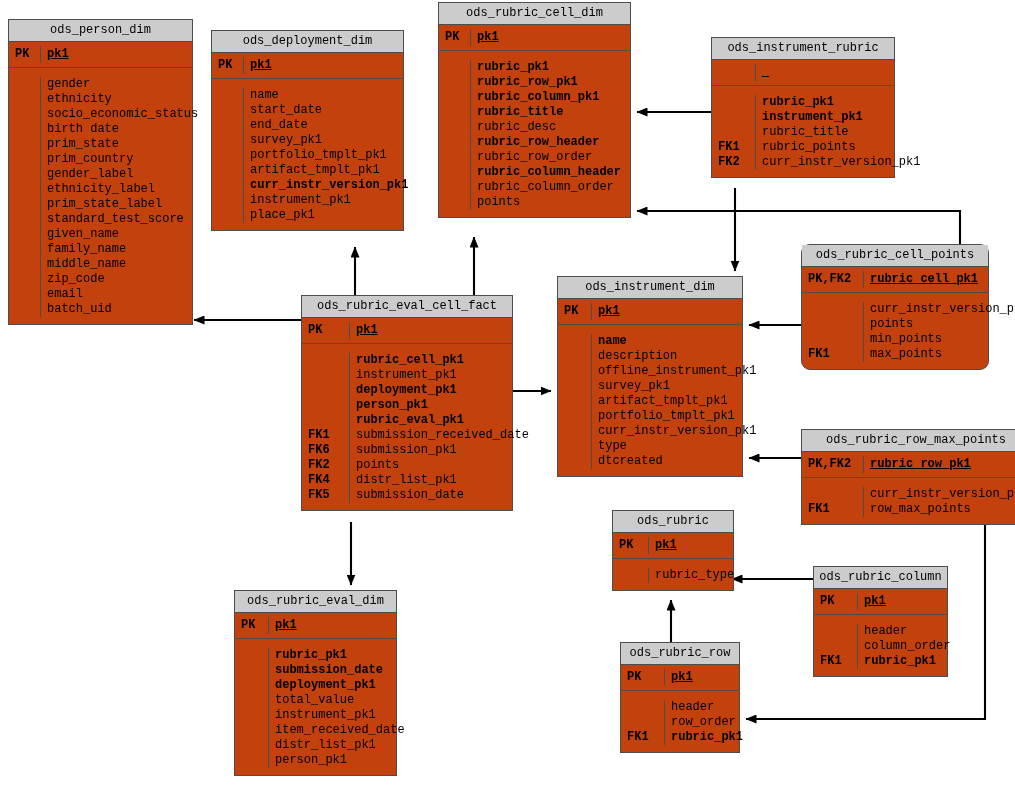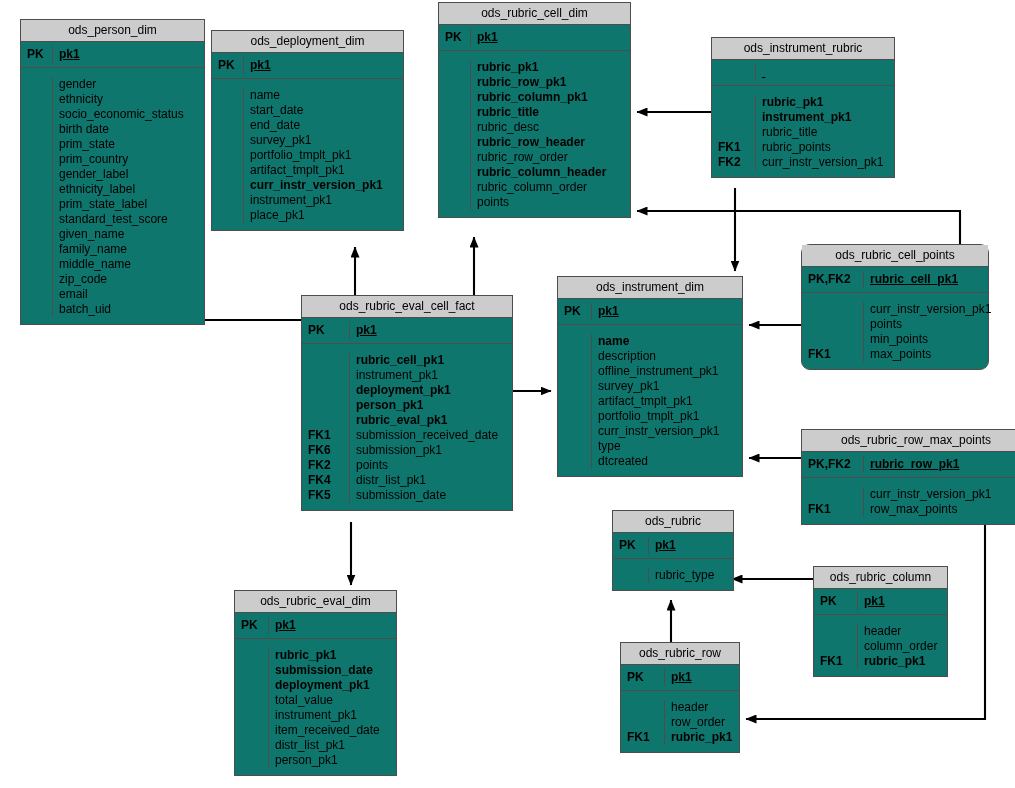--- a/index.html
+++ b/index.html
@@ -25,22 +25,23 @@
     top: 0;
     width: 1015px;
     height: 788px;
     pointer-events: none;
     z-index: 1;
   }
   .entity {
     position: absolute;
     box-sizing: border-box;
     border: 1px solid #4d4d4d;
-    background: #0f766e;
+    background: #c2410c;
     z-index: 2;
+    font-family: Liberation Mono, monospace;
   }
   .entity-title {
     box-sizing: border-box;
     background: #cccccc;
     border-bottom: 1px solid #4d4d4d;
     text-align: center;
     font-size: 12px;
     color: #000000;
     height: 22px;
     line-height: 21px;
@@ -141,21 +142,21 @@
       <path d="M801,458 L749,458"></path>
 
       <path d="M985,521 L985,719 L746,719"></path>
 
       <path d="M813,579 L732,579"></path>
 
       <path d="M671,642 L671,600"></path>
     </g>
   </svg>
 
-<div class="entity" style="left: 20px; top: 19px; width: 185px;">
+<div class="entity" style="left: 8px; top: 19px; width: 185px;">
       <div class="entity-title">ods_person_dim</div>
       <div class="sect pk-sect">
         <div class="keycol" style="flex-basis: 32px; min-width: 32px;">
           <div class="row">PK</div>
         </div>
         <div class="fieldcol">
           <div class="row">pk1</div>
         </div>
       </div>
       <div class="sect body-sect">

